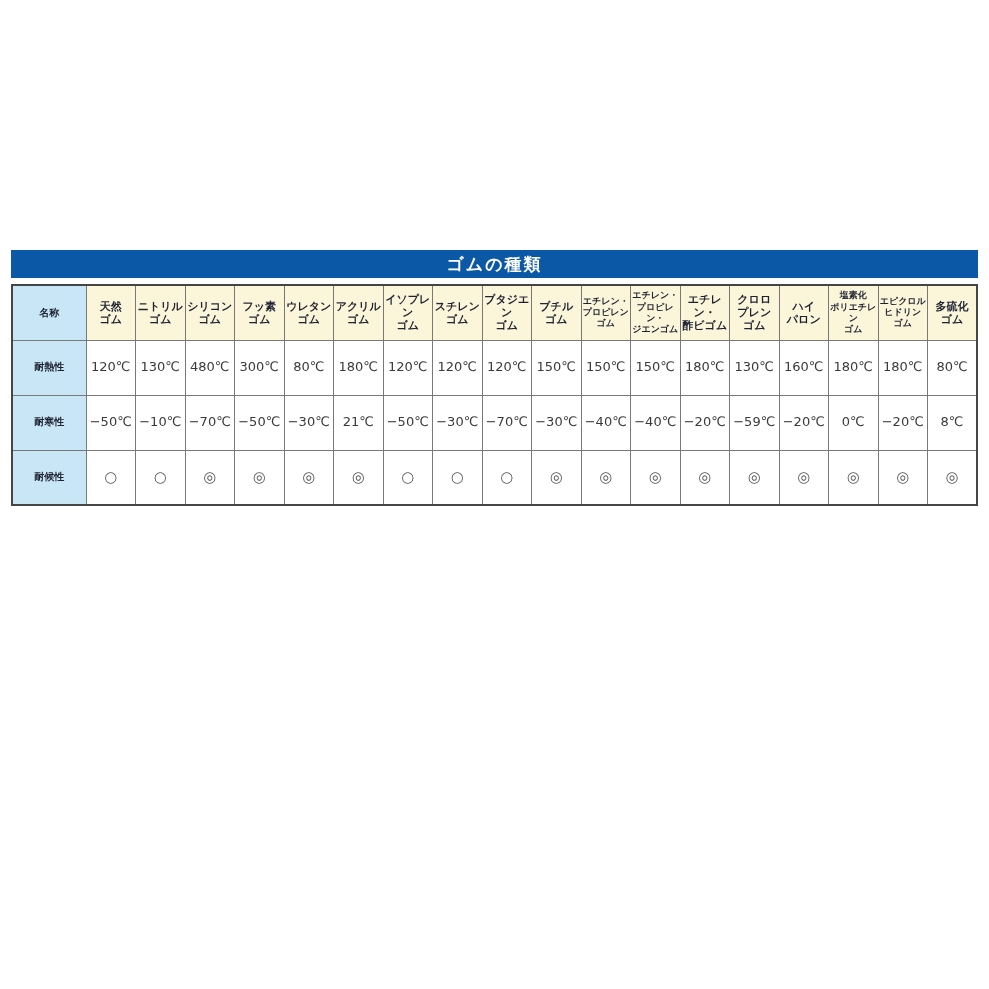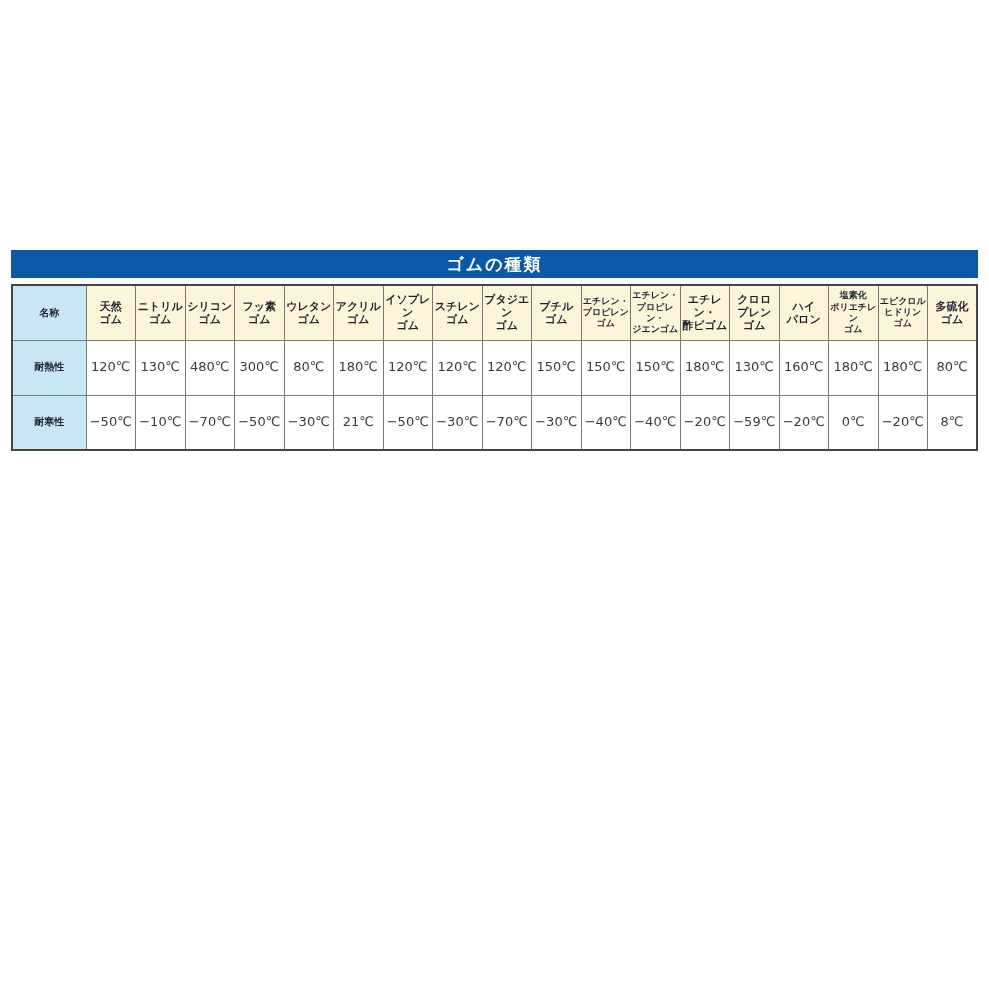--- a/index.html
+++ b/index.html
@@ -133,16 +133,37 @@
             <td class="text">−30℃</td>
             <td class="text">−40℃</td>
             <td class="text">−40℃</td>
             <td class="text">−20℃</td>
             <td class="text">−59℃</td>
             <td class="text">−20℃</td>
             <td class="text">0℃</td>
             <td class="text">−20℃</td>
             <td class="text">8℃</td>
           </tr>
+          <tr>
+            <th class="label">耐候性</th>
+            <td class="symbol">○</td>
+            <td class="symbol">○</td>
+            <td class="symbol">◎</td>
+            <td class="symbol">◎</td>
+            <td class="symbol">◎</td>
+            <td class="symbol">◎</td>
+            <td class="symbol">○</td>
+            <td class="symbol">○</td>
+            <td class="symbol">○</td>
+            <td class="symbol">◎</td>
+            <td class="symbol">◎</td>
+            <td class="symbol">◎</td>
+            <td class="symbol">◎</td>
+            <td class="symbol">◎</td>
+            <td class="symbol">◎</td>
+            <td class="symbol">◎</td>
+            <td class="symbol">◎</td>
+            <td class="symbol">◎</td>
+          </tr>
         </tbody>
     </table>
   </div>
 </div>
 
 </body></html>

